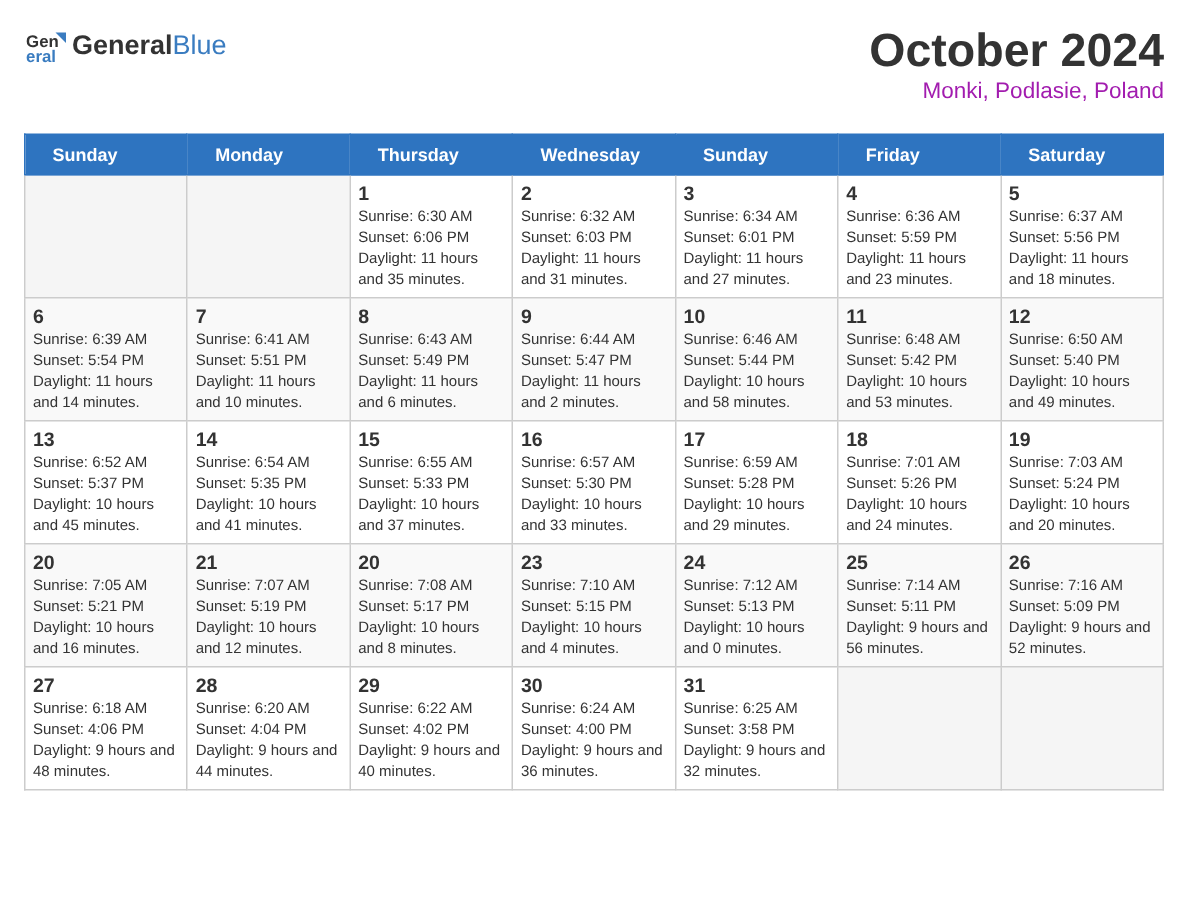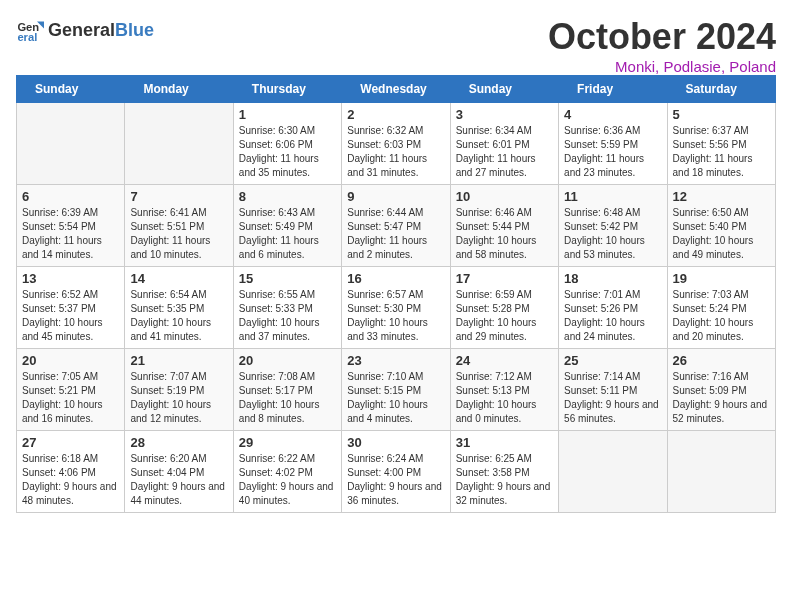--- a/index.html
+++ b/index.html
@@ -7,46 +7,46 @@
       font-family: Arial, sans-serif;
       background: #fff;
       width: 792px;
       min-height: 612px;
       padding: 16px;
     }
     .header {
       display: flex;
       align-items: flex-start;
       justify-content: space-between;
-      margin-bottom: 0;
+      margin-bottom: 20px;
     }
     .logo {
       display: flex;
       align-items: center;
       gap: 4px;
     }
     .logo-text-general {
       font-size: 18px;
       font-weight: bold;
       color: #333;
     }
     .logo-text-blue {
       font-size: 18px;
-      font-weight: bold;
+      font-weight: normal;
       color: #3a7cc0;
     }
     .logo-icon {
       width: 28px;
       height: 28px;
     }
     .title-block {
       text-align: right;
     }
     .month-title {
-      font-size: 36px;
+      font-size: 31px;
       font-weight: bold;
       color: #333;
     }
     .location-title {
       font-size: 15px;
       color: #a21caf;
     }
     table {
       width: 100%;
       border-collapse: collapse;

